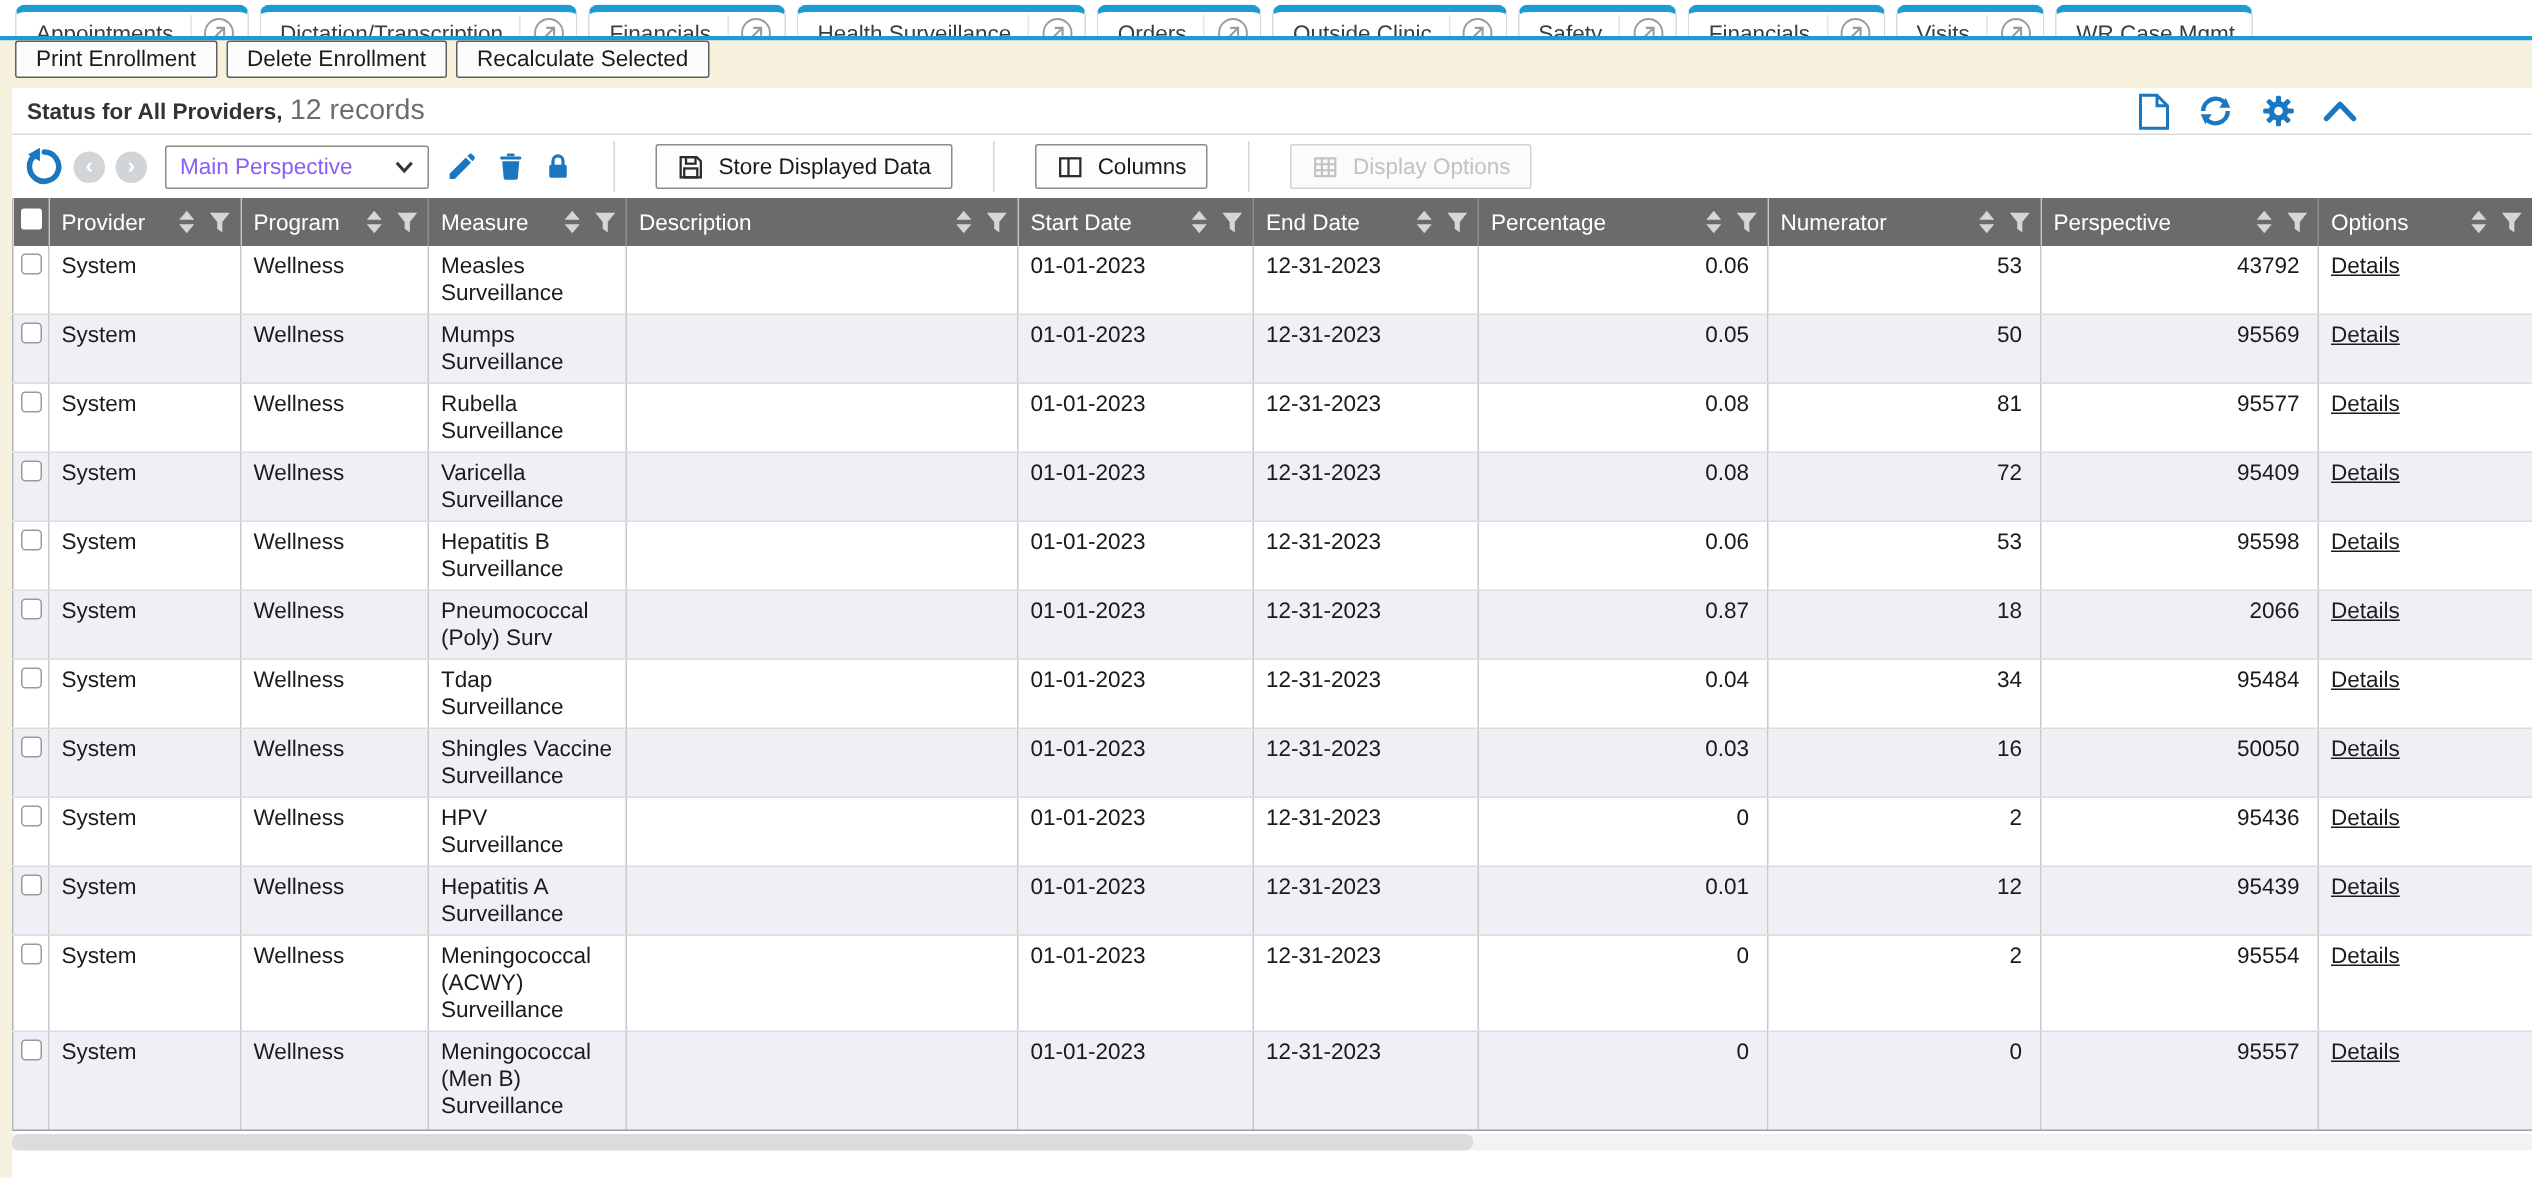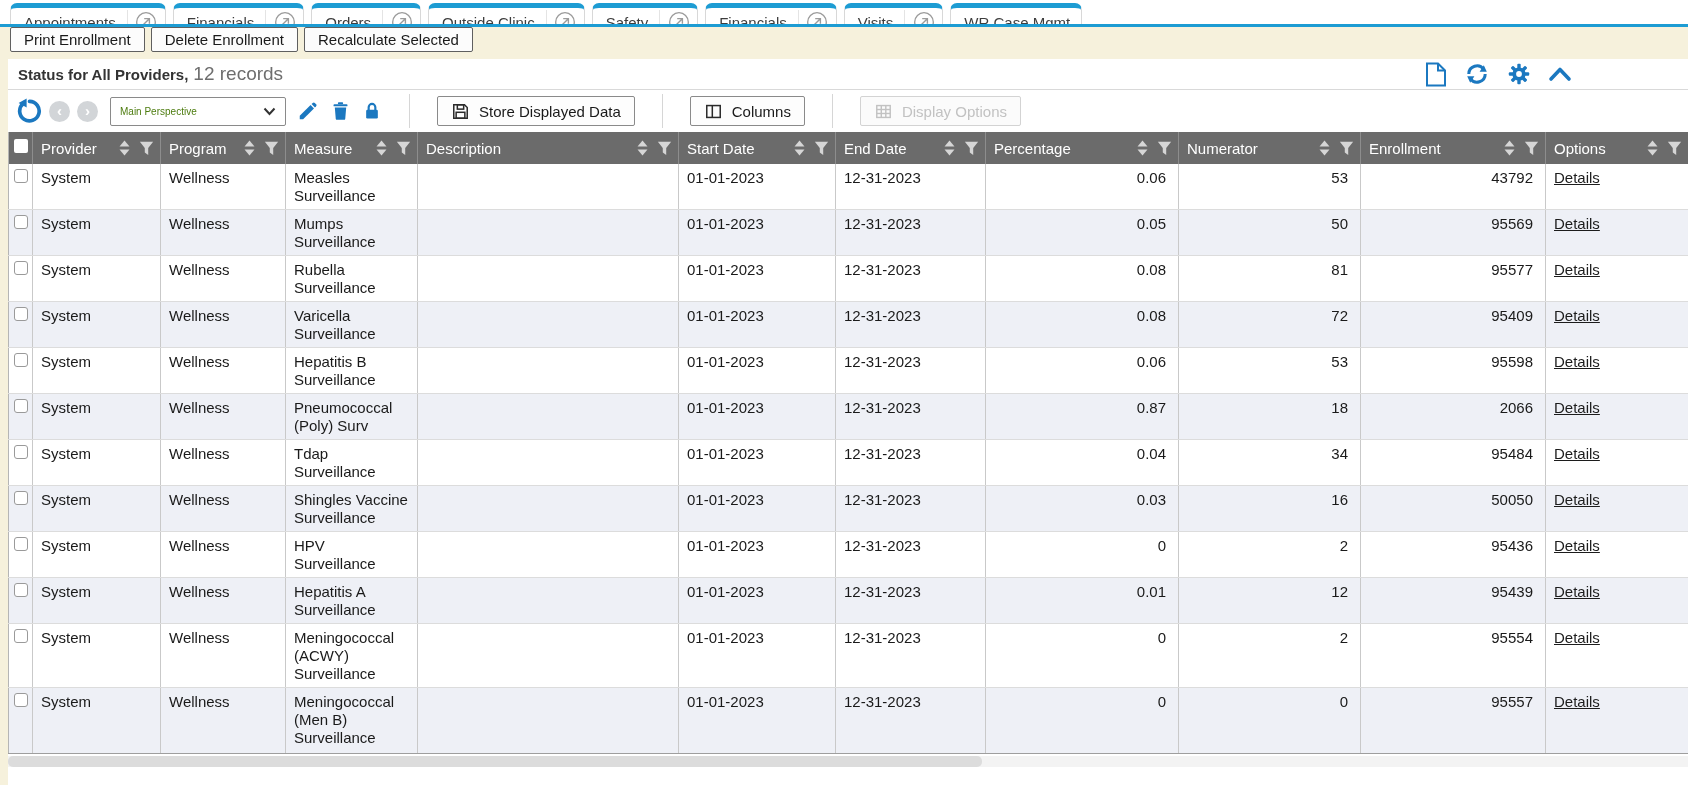--- a/index.html
+++ b/index.html
@@ -55,21 +55,21 @@
   .undo-btn { display: inline-flex; cursor: pointer; }
   .navcirc {
     width: 21px; height: 21px; border-radius: 50%; background: #d2d5d8;
     color: #ffffff; display: inline-flex; align-items: center; justify-content: center;
     font-size: 15px; font-weight: bold; margin-left: 7px; padding-bottom:2px;
   }
   .select {
     margin-left: 12px; width: 176px; height: 29px; border: 1px solid #8a8a8a; border-radius: 2px;
     display: flex; align-items: center; padding: 0 9px; background: #fff; cursor: pointer;
   }
-  .select span { font-size: 10px; color: #4d7c0f; flex: 1; }
+  .select span { font-size: 15px; color: #8b5cf6; flex: 1; }
   .mini-icon { display: inline-flex; margin-left: 11px; cursor: pointer; }
   .vdiv { width: 1px; height: 34px; background: #d6d6d6; margin: 0 27px; }
   .tb-btn {
     font-family: "Liberation Sans", sans-serif; font-size: 15px; color: #1a1a1a;
     background: #fdfdfd; border: 1px solid #8a8a8a; border-radius: 2px;
     height: 30px; padding: 0 13px; display: inline-flex; align-items: center; gap: 9px; cursor: pointer;
   }
   .tb-btn.disabled { color: #c2c2c2; border-color: #d3d3d3; background: #fbfbfb; cursor: default; }
 
   
@@ -113,21 +113,41 @@
       <span class="tab-label">Appointments</span>
       <span class="tab-sep"></span>
       <span class="tab-pop">
         <svg width="22" height="22" viewBox="0 0 22 22">
           <circle cx="11" cy="11" r="9.3" fill="none" stroke="#9b9b9b" stroke-width="1.3"></circle>
           <path d="M7.8 14.2 L13.8 8.2 M9.2 7.6 H14.4 V12.8" fill="none" stroke="#9b9b9b" stroke-width="1.4"></path>
         </svg>
       </span>
     </div>
     <div class="tab">
+      <span class="tab-label">Dictation/Transcription</span>
+      <span class="tab-sep"></span>
+      <span class="tab-pop">
+        <svg width="22" height="22" viewBox="0 0 22 22">
+          <circle cx="11" cy="11" r="9.3" fill="none" stroke="#9b9b9b" stroke-width="1.3"></circle>
+          <path d="M7.8 14.2 L13.8 8.2 M9.2 7.6 H14.4 V12.8" fill="none" stroke="#9b9b9b" stroke-width="1.4"></path>
+        </svg>
+      </span>
+    </div>
+    <div class="tab">
       <span class="tab-label">Financials</span>
+      <span class="tab-sep"></span>
+      <span class="tab-pop">
+        <svg width="22" height="22" viewBox="0 0 22 22">
+          <circle cx="11" cy="11" r="9.3" fill="none" stroke="#9b9b9b" stroke-width="1.3"></circle>
+          <path d="M7.8 14.2 L13.8 8.2 M9.2 7.6 H14.4 V12.8" fill="none" stroke="#9b9b9b" stroke-width="1.4"></path>
+        </svg>
+      </span>
+    </div>
+    <div class="tab">
+      <span class="tab-label">Health Surveillance</span>
       <span class="tab-sep"></span>
       <span class="tab-pop">
         <svg width="22" height="22" viewBox="0 0 22 22">
           <circle cx="11" cy="11" r="9.3" fill="none" stroke="#9b9b9b" stroke-width="1.3"></circle>
           <path d="M7.8 14.2 L13.8 8.2 M9.2 7.6 H14.4 V12.8" fill="none" stroke="#9b9b9b" stroke-width="1.4"></path>
         </svg>
       </span>
     </div>
     <div class="tab">
       <span class="tab-label">Orders</span>
@@ -451,21 +471,21 @@
               </span>
               <span class="hicon">
                 <svg width="15" height="15" viewBox="0 0 14 14" fill="#d6d6d6">
                   <path d="M0.8 0.8 H13.2 L8.6 6.6 V13 L5.4 10.8 V6.6 Z"></path>
                 </svg>
               </span>
             </div>
           </th>
           <th>
             <div class="th-inner">
-              <span class="th-label">Enrollment</span>
+              <span class="th-label">Perspective</span>
               <span class="hicon">
                 <svg width="13" height="16" viewBox="0 0 12 16" fill="#d6d6d6">
                   <polygon points="6,0.5 11,6.5 1,6.5"></polygon>
                   <polygon points="6,15.5 11,9.5 1,9.5"></polygon>
                 </svg>
               </span>
               <span class="hicon">
                 <svg width="15" height="15" viewBox="0 0 14 14" fill="#d6d6d6">
                   <path d="M0.8 0.8 H13.2 L8.6 6.6 V13 L5.4 10.8 V6.6 Z"></path>
                 </svg>

